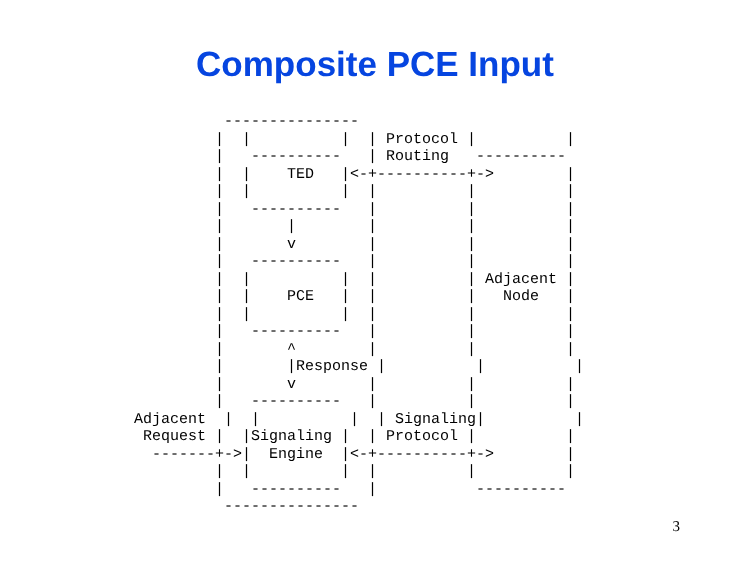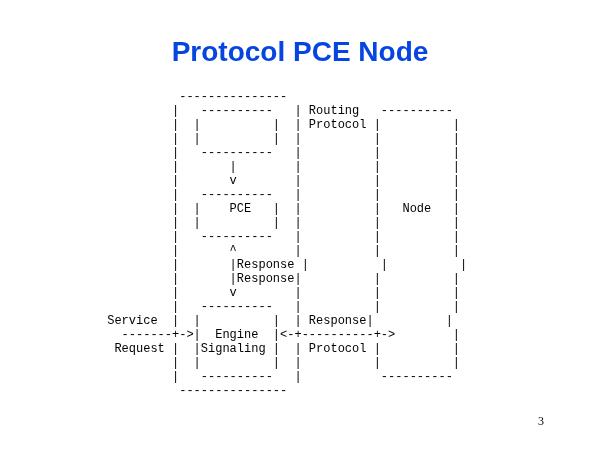--- a/index.html
+++ b/index.html
@@ -48,42 +48,43 @@
     font-family: "Liberation Serif", serif;
     font-size: 12px;
     color: #000000;
   }
 </style>
 </head>
 <body>
 
 <div class="slide">
 
-  <div class="slide-title" style="color: rgb(6, 69, 224);">Protocol PCE Node</div>
+  <div class="slide-title" style="color: rgb(6, 69, 224);">Composite PCE Input</div>
 
   <div class="ascii-diagram">
     <div class="ascii-line">           ---------------</div>
+    <div class="ascii-line">          |  |          |  | Protocol |          |</div>
     <div class="ascii-line">          |   ----------   | Routing   ----------</div>
-    <div class="ascii-line">          |  |          |  | Protocol |          |</div>
+    <div class="ascii-line">          |  |    TED   |&lt;-+----------+-&gt;        |</div>
     <div class="ascii-line">          |  |          |  |          |          |</div>
     <div class="ascii-line">          |   ----------   |          |          |</div>
     <div class="ascii-line">          |       |        |          |          |</div>
     <div class="ascii-line">          |       v        |          |          |</div>
     <div class="ascii-line">          |   ----------   |          |          |</div>
+    <div class="ascii-line">          |  |          |  |          | Adjacent |</div>
     <div class="ascii-line">          |  |    PCE   |  |          |   Node   |</div>
     <div class="ascii-line">          |  |          |  |          |          |</div>
     <div class="ascii-line">          |   ----------   |          |          |</div>
     <div class="ascii-line">          |       ^        |          |          |</div>
     <div class="ascii-line">          |       |Response |          |          |</div>
-    <div class="ascii-line">          |       |Response|          |          |</div>
     <div class="ascii-line">          |       v        |          |          |</div>
     <div class="ascii-line">          |   ----------   |          |          |</div>
-    <div class="ascii-line"> Service  |  |          |  | Response|          |</div>
+    <div class="ascii-line"> Adjacent  |  |          |  | Signaling|          |</div>
+    <div class="ascii-line">  Request |  |Signaling |  | Protocol |          |</div>
     <div class="ascii-line">   -------+-&gt;|  Engine  |&lt;-+----------+-&gt;        |</div>
-    <div class="ascii-line">  Request |  |Signaling |  | Protocol |          |</div>
     <div class="ascii-line">          |  |          |  |          |          |</div>
     <div class="ascii-line">          |   ----------   |           ----------</div>
     <div class="ascii-line">           ---------------</div>
   </div>
 
   <div class="page-number">3</div>
 
 </div>
 
 </body></html>

